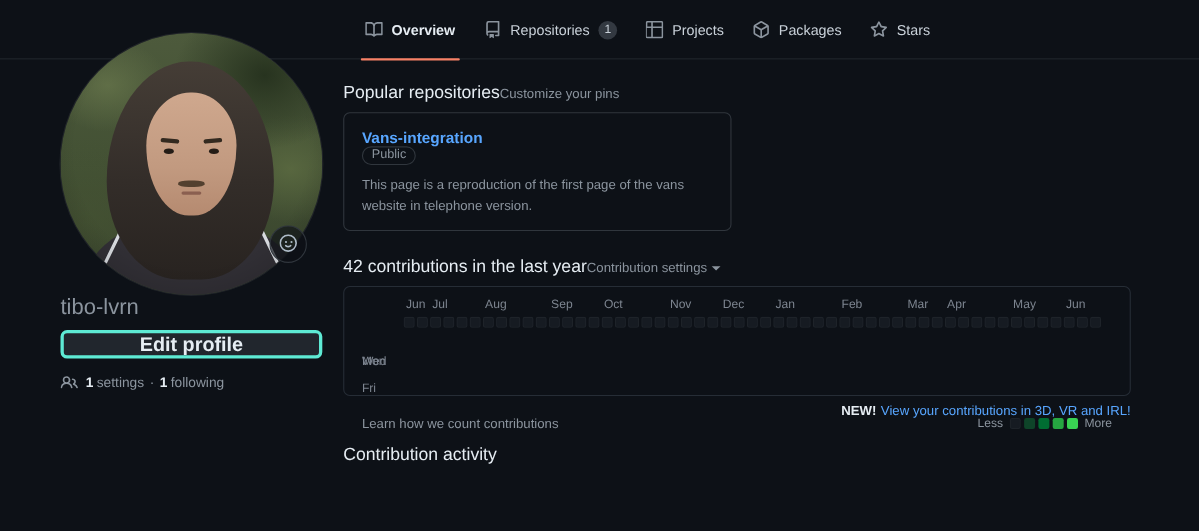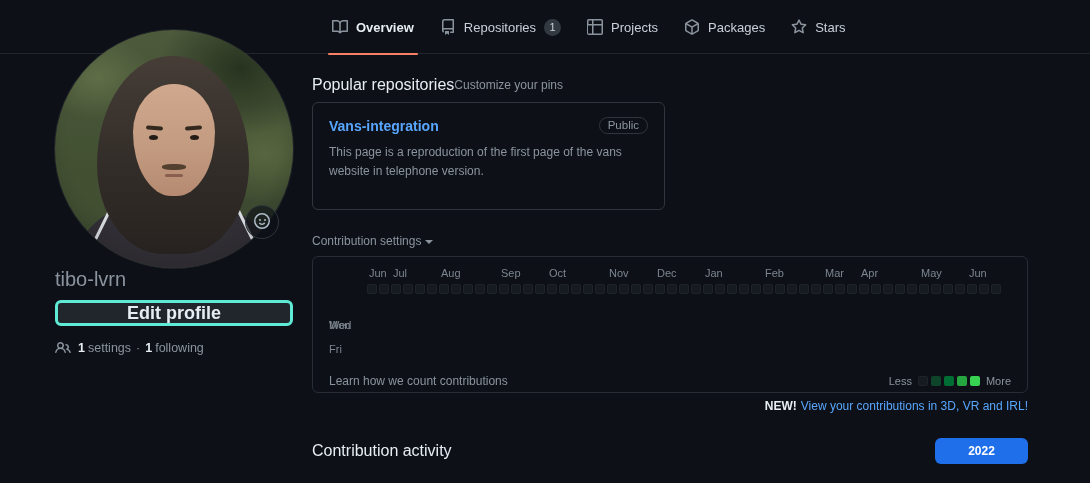--- a/index.html
+++ b/index.html
@@ -73,29 +73,29 @@
   
   #main{position:absolute; left:312px; top:76px; width:716px; z-index:2;}
   .section-row{display:flex; align-items:center;}
   .section-h{font-size:16px; font-weight:400; color:var(--text-primary);}
   .muted-link{font-size:12px; color:var(--text-secondary); text-decoration:none; cursor:pointer; background:none; border:none; font-family:inherit;}
   .caret{display:inline-block; width:0; height:0; border-left:4px solid transparent;
         border-right:4px solid transparent; border-top:4px solid var(--text-secondary);
         margin-left:4px; vertical-align:middle;}
   .repo-card{width:353px; height:108px; border:1px solid var(--card-border); border-radius:6px;
         padding:14px 16px; margin-top:8px;}
-  .repo-top{display:flex; justify-content:space-between; align-items:flex-end;}
+  .repo-top{display:flex; justify-content:space-between; align-items:flex-start;flex-direction:column;}
   .repo-name{color:var(--link-blue); font-size:14px; font-weight:700; text-decoration:none; cursor:pointer;}
   .repo-badge{border:1px solid var(--card-border); border-radius:2em; color:var(--text-secondary);
         font-size:11.5px; padding:1px 8px 2px;}
   .repo-desc{margin-top:9px; font-size:12px; line-height:1.55; color:var(--text-secondary); max-width:330px;}
   .repo-lang{margin-top:12px; display:flex; align-items:center; gap:5px; font-size:12px; color:var(--text-secondary);}
   .lang-dot{width:12px; height:12px; border-radius:50%; background:var(--css-lang); box-shadow:inset 0 0 0 1px rgba(255,255,255,.12);}
   .contrib-section{margin-top:24px;}
-  .graph-box{margin-top:8px; border:1px solid #262d36; border-radius:6px; height:137px; padding:9px 16px 8px;}
+  .graph-box{margin-top:8px; border:1px solid #262d36; border-radius:6px; height:100px; padding:9px 16px 8px;}
   .graph-months{position:relative; height:15px; margin-left:38px; font-size:11px; color:var(--text-muted);}
   .graph-months span{position:absolute; top:1px;}
   .graph-body{position:relative; margin-top:3px; padding-left:38px; height:82px;}
   .day-label{position:absolute; left:0; font-size:11px; color:var(--text-muted);}
   .cells{display:grid; grid-template-columns:repeat(53,10px); grid-auto-rows:10px; gap:2px; grid-auto-flow:column;}
   .cell{border-radius:2px; background:#161b22; box-shadow:inset 0 0 0 1px rgba(255,255,255,.035); cursor:pointer;}
   .graph-footer{display:flex; justify-content:space-between; align-items:center; margin-top:8px;}
   .legend{display:flex; align-items:center; gap:3px; font-size:11px; color:var(--text-secondary);}
   .legend .lcell{width:10px; height:10px; border-radius:2px; box-shadow:inset 0 0 0 1px rgba(255,255,255,.035);}
   .legend .less{margin-right:3px;} .legend .more{margin-left:3px;}
@@ -205,20 +205,21 @@
   <div class="repo-card">
     <div class="repo-top">
       <a class="repo-name">Vans-integration</a>
       <span class="repo-badge">Public</span>
     </div>
     <p class="repo-desc">This page is a reproduction of the first page of the vans website in telephone version.</p>
   </div>
 
   <div class="contrib-section">
     <div class="section-row">
+      <h2 class="section-h">42 contributions in the last year</h2>
       <button class="muted-link"><span>Contribution settings</span><span class="caret"></span></button>
     </div>
 
     <div class="graph-box">
       <div class="graph-months" id="months">
           <span style="left: 2px;">Jun</span>
           <span style="left: 26px;">Jul</span>
           <span style="left: 74px;">Aug</span>
           <span style="left: 134px;">Sep</span>
           <span style="left: 182px;">Oct</span>
@@ -627,15 +628,14 @@
       </div>
     </div>
 
     <div class="new-line">
       <span class="new-prefix">NEW!</span><a class="blue-link">View your contributions in 3D, VR and IRL!</a>
     </div>
   </div>
 
   <div class="activity-row">
     <h2 class="section-h">Contribution activity</h2>
-    <button class="year-btn">2022</button>
   </div>
 </main>
 
 </body></html>

